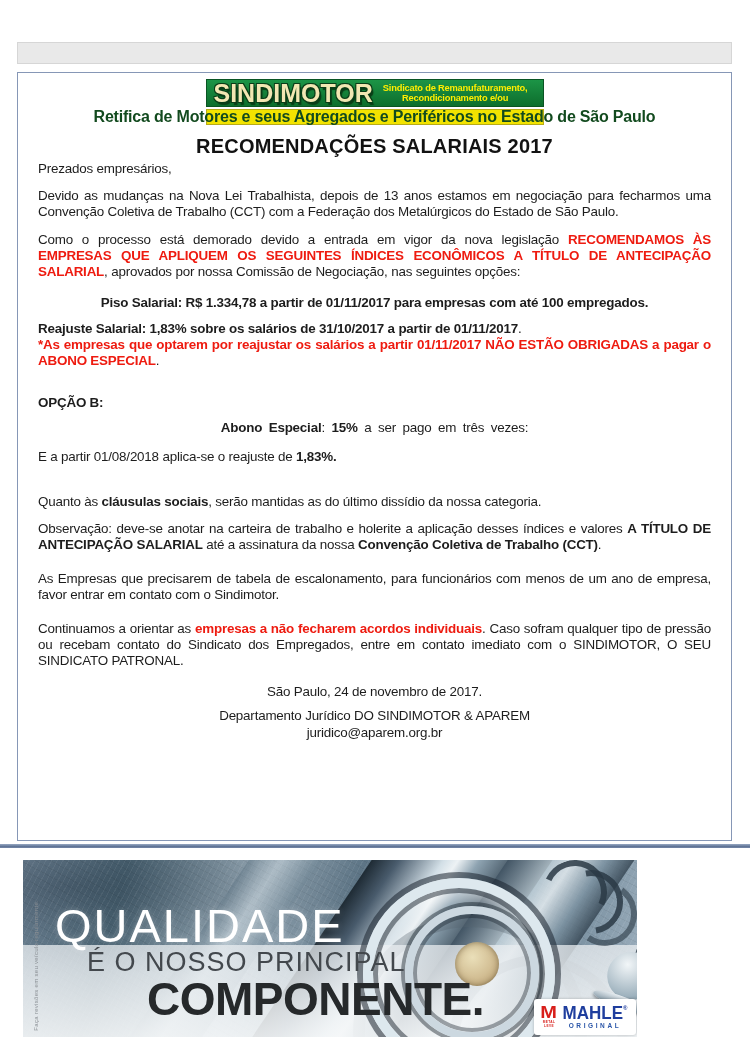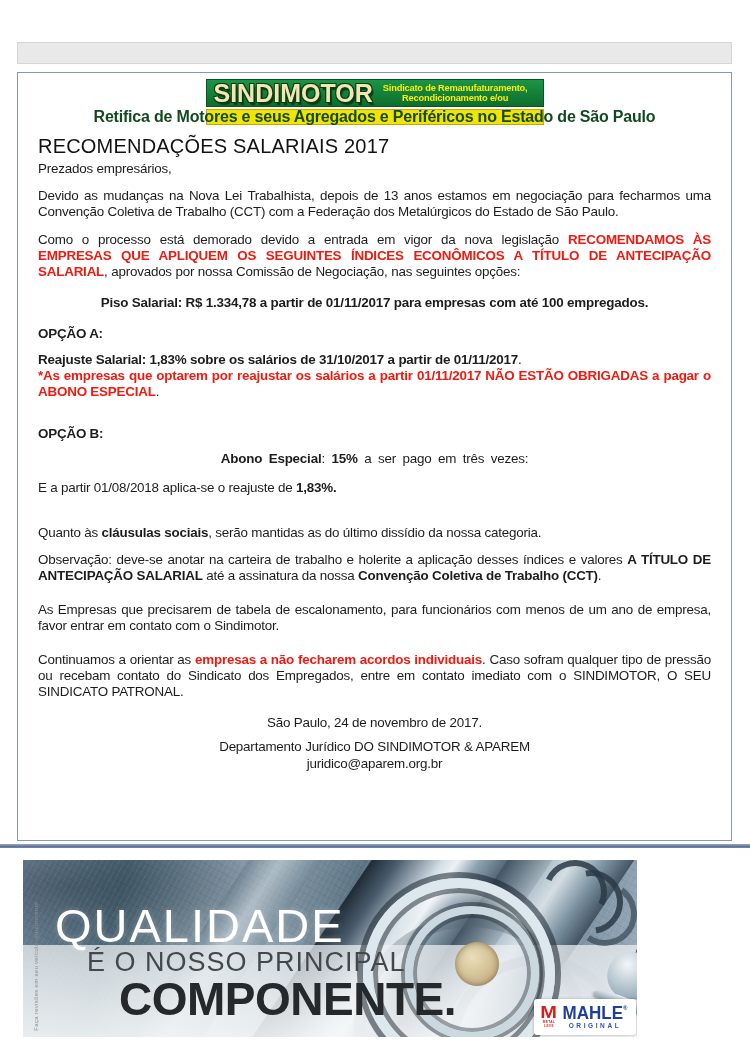--- a/index.html
+++ b/index.html
@@ -39,21 +39,21 @@
   }
   .logo-tagline{
     flex:1;text-align:center;color:#ffee00;font-weight:bold;font-size:9.3px;line-height:10.5px;letter-spacing:-0.2px;
   }
   .logo-strip{
     margin-top:2px;height:16px;background:#f2e300;border:1px solid #b7ab19;box-sizing:border-box;
     display:flex;align-items:center;justify-content:center;
     color:#124a1e;font-weight:bold;font-size:16px;letter-spacing:-0.2px;white-space:nowrap;
   }
   .letter-title{
-    margin-top:2px;text-align:left;font-size:20px;font-weight:normal;color:#121212;letter-spacing:0.2px;
+    margin-top:2px;text-align:center;font-size:20px;font-weight:bold;color:#121212;letter-spacing:0.2px;
   }
 
   
   .m-salut{margin-top:3px;}
   .m-p1{margin-top:11px;}
   .m-p2{margin-top:12px;}
   .m-piso{margin-top:15px;}
   .m-opa{margin-top:15px;}
   .m-reaj{margin-top:10px;}
   .m-opb{margin-top:26px;}
@@ -107,21 +107,21 @@
   .valve2{left:640px;top:-55px;transform:rotate(30deg) scale(0.82);}
   .spring span{position:absolute;width:52px;height:52px;border-radius:50%;border:6px solid #2b3a46;
     border-left-color:transparent;border-bottom-color:transparent;opacity:.85;}
   .spring{left:520px;top:0px;width:90px;height:80px;}
   .spring .s1{left:0;top:0;transform:rotate(-20deg);}
   .spring .s2{left:16px;top:10px;transform:rotate(35deg);}
   .spring .s3{left:30px;top:22px;transform:rotate(80deg);opacity:.6;}
 
   .banner-line1{left:32px;top:42px;font-size:47px;color:#ffffff;letter-spacing:2px;line-height:1;font-weight:normal;text-shadow:0 0 6px rgba(255,255,255,0.25);}
   .banner-line2{left:64px;top:89px;font-size:27px;color:#43484d;letter-spacing:1px;line-height:1;}
-  .banner-line3{left:96px;top:116px;font-size:46px;color:#26292b;font-weight:bold;letter-spacing:-0.5px;line-height:1;}
+  .banner-line3{left:124px;top:116px;font-size:46px;color:#26292b;font-weight:bold;letter-spacing:-0.5px;line-height:1;}
   .side-note{left:10px;bottom:6px;font-size:6px;color:#8a8f94;writing-mode:vertical-rl;transform:rotate(180deg);letter-spacing:0.3px;}
 
   .mahle-box{right:1px;bottom:2px;width:102px;height:36px;background:#ffffff;border-radius:3px;
     display:flex;align-items:center;padding:0 5px;box-sizing:border-box;box-shadow:0 0 3px rgba(0,0,0,0.25);}
   .ml-mark{width:20px;text-align:center;line-height:1;}
   .ml-m{font-size:16px;font-weight:900;color:#d81f1b;transform:scaleX(1.25);display:inline-block;line-height:0.9;}
   .ml-sub{font-size:3.2px;font-weight:bold;color:#d81f1b;letter-spacing:0.4px;line-height:1.2;}
   .mahle-txt{flex:1;text-align:center;line-height:1;}
   .mahle-word{font-size:17px;font-weight:900;color:#1f3e9e;letter-spacing:0px;transform:scaleY(1.05);display:inline-block;}
   .mahle-reg{font-size:6px;color:#1f3e9e;vertical-align:top;font-weight:bold;}
@@ -148,21 +148,20 @@
   <div class="letter-title">RECOMENDAÇÕES SALARIAIS 2017</div>
 
   <p class="body-txt m-salut">Prezados empresários,</p>
 
   <p class="body-txt just m-p1">Devido as mudanças na Nova Lei Trabalhista, depois de 13 anos estamos em negociação para fecharmos uma Convenção Coletiva de Trabalho (CCT) com a Federação dos Metalúrgicos do Estado de São Paulo.</p>
 
   <p class="body-txt just m-p2"><span>Como o processo está demorado devido a entrada em vigor da nova legislação </span><span class="red">RECOMENDAMOS ÀS EMPRESAS QUE APLIQUEM OS SEGUINTES ÍNDICES ECONÔMICOS A TÍTULO DE ANTECIPAÇÃO SALARIAL</span><span>, aprovados por nossa Comissão de Negociação, nas seguintes opções:</span></p>
 
   <p class="body-txt b center m-piso">Piso Salarial: R$ 1.334,78 a partir de 01/11/2017 para empresas com até 100 empregados.</p>
 
-  <p class="body-txt b m-opa">OPÇÃO A:</p>
 
   <p class="body-txt m-reaj"><span class="b">Reajuste Salarial:  1,83% sobre os salários de 31/10/2017 a partir de 01/11/2017</span><span>.</span></p>
 
   <p class="body-txt just"><span class="red">*As empresas que optarem por reajustar os salários a partir 01/11/2017 NÃO ESTÃO OBRIGADAS a pagar o ABONO ESPECIAL</span><span>.</span></p>
 
   <p class="body-txt b m-opb">OPÇÃO B:</p>
 
   <p class="body-txt m-abono abono-line"><span class="b">Abono Especial</span><span>: </span><span class="b">15%</span><span> a ser pago em três vezes:</span></p>
 
 

